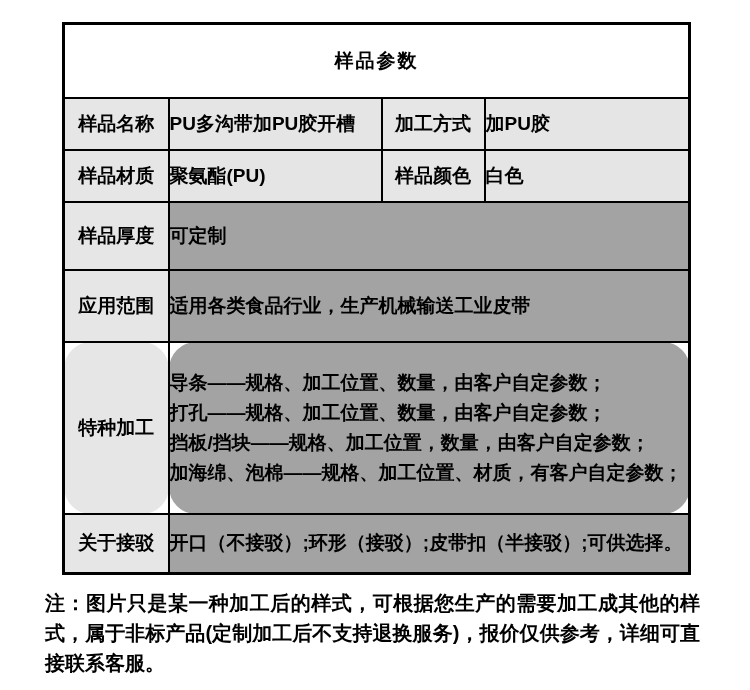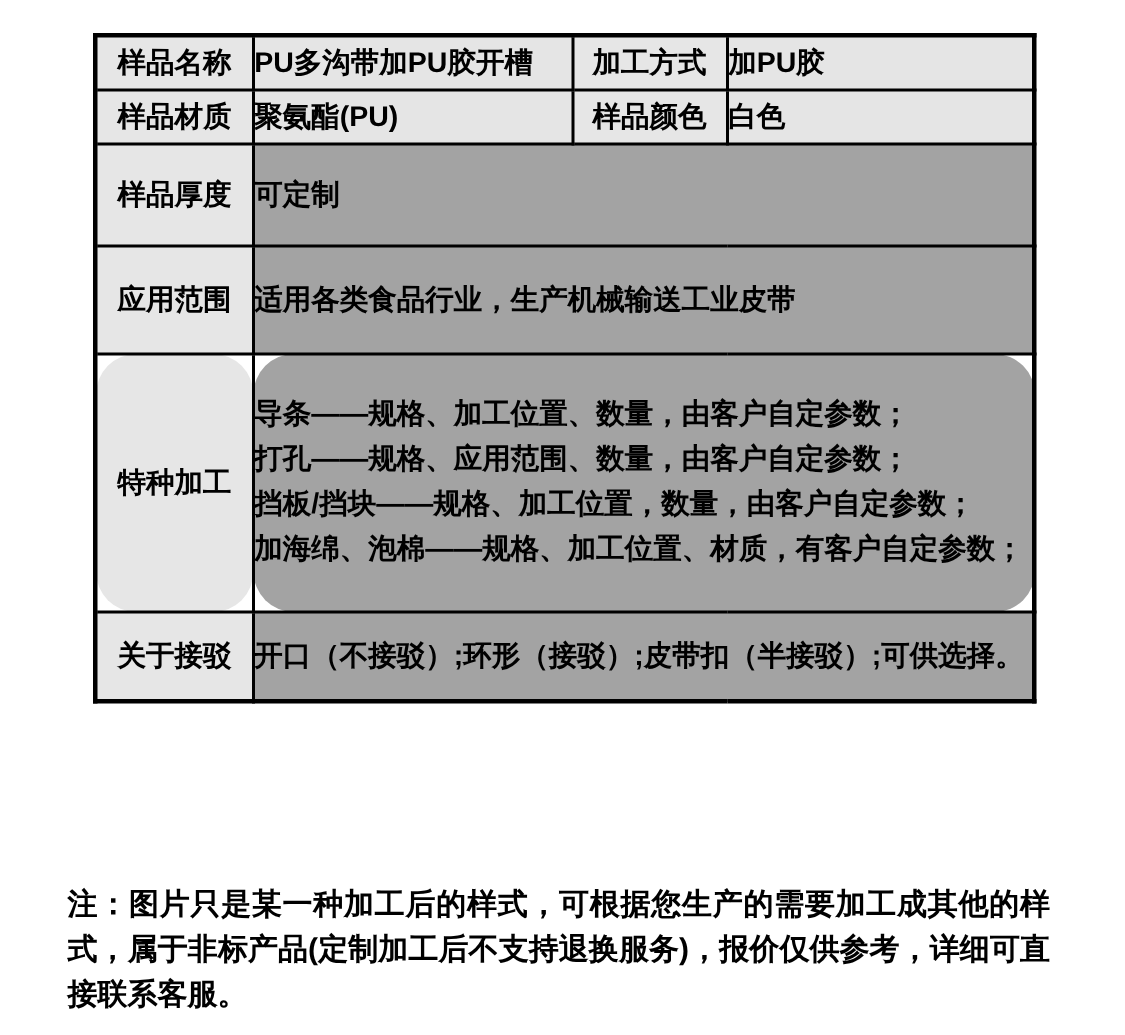--- a/index.html
+++ b/index.html
@@ -47,21 +47,21 @@
   td.value-center {
     background: #e5e5e5;
     text-align: left;
   }
   td.value-left {
     background: #a3a3a3;
     text-align: left;
     padding-left: 17px;
     padding-right: 10px;
   }
-  tr.r-short td { height: 36px; margin-top: 13px; }
+  tr.r-short td { height: 52px; margin-top: 13px; }
   tr.r-thick td { height: 68px; }
   tr.r-app   td { height: 72px; }
   tr.r-special td { height: 172px; border-radius: 27px; }
   tr.r-joint td { height: 60px; }
   .special-line {
     line-height: 30px;
     white-space: nowrap;
   }
   .note {
     position: absolute;
@@ -80,20 +80,23 @@
 <div class="page">
 
   <table class="spec">
     <colgroup>
       <col style="width:105px">
       <col style="width:213px">
       <col style="width:103px">
       <col style="width:205px">
     </colgroup>
     <tbody>
+      <tr>
+        <td class="title-cell" colspan="4">样品参数</td>
+      </tr>
 
       <tr class="r-short">
         <td class="label-cell">样品名称</td>
         <td class="value-center">PU多沟带加PU胶开槽</td>
         <td class="label-cell">加工方式</td>
         <td class="value-center">加PU胶</td>
       </tr>
 
       <tr class="r-short">
         <td class="label-cell">样品材质</td>
@@ -109,21 +112,21 @@
 
       <tr class="r-app">
         <td class="label-cell">应用范围</td>
         <td class="value-left" colspan="3">适用各类食品行业，生产机械输送工业皮带</td>
       </tr>
 
       <tr class="r-special">
         <td class="label-cell">特种加工</td>
         <td class="value-left" colspan="3">
           <div class="special-line">导条——规格、加工位置、数量，由客户自定参数；</div>
-          <div class="special-line">打孔——规格、应用范围、数量，由客户自定参数；</div>
+          <div class="special-line">打孔——规格、加工位置、数量，由客户自定参数；</div>
           <div class="special-line">挡板/挡块——规格、加工位置，数量，由客户自定参数；</div>
           <div class="special-line">加海绵、泡棉——规格、加工位置、材质，有客户自定参数；</div>
         </td>
       </tr>
 
       <tr class="r-joint">
         <td class="label-cell">关于接驳</td>
         <td class="value-left" colspan="3">开口（不接驳）;环形（接驳）;皮带扣（半接驳）;可供选择。</td>
       </tr>
     </tbody>

